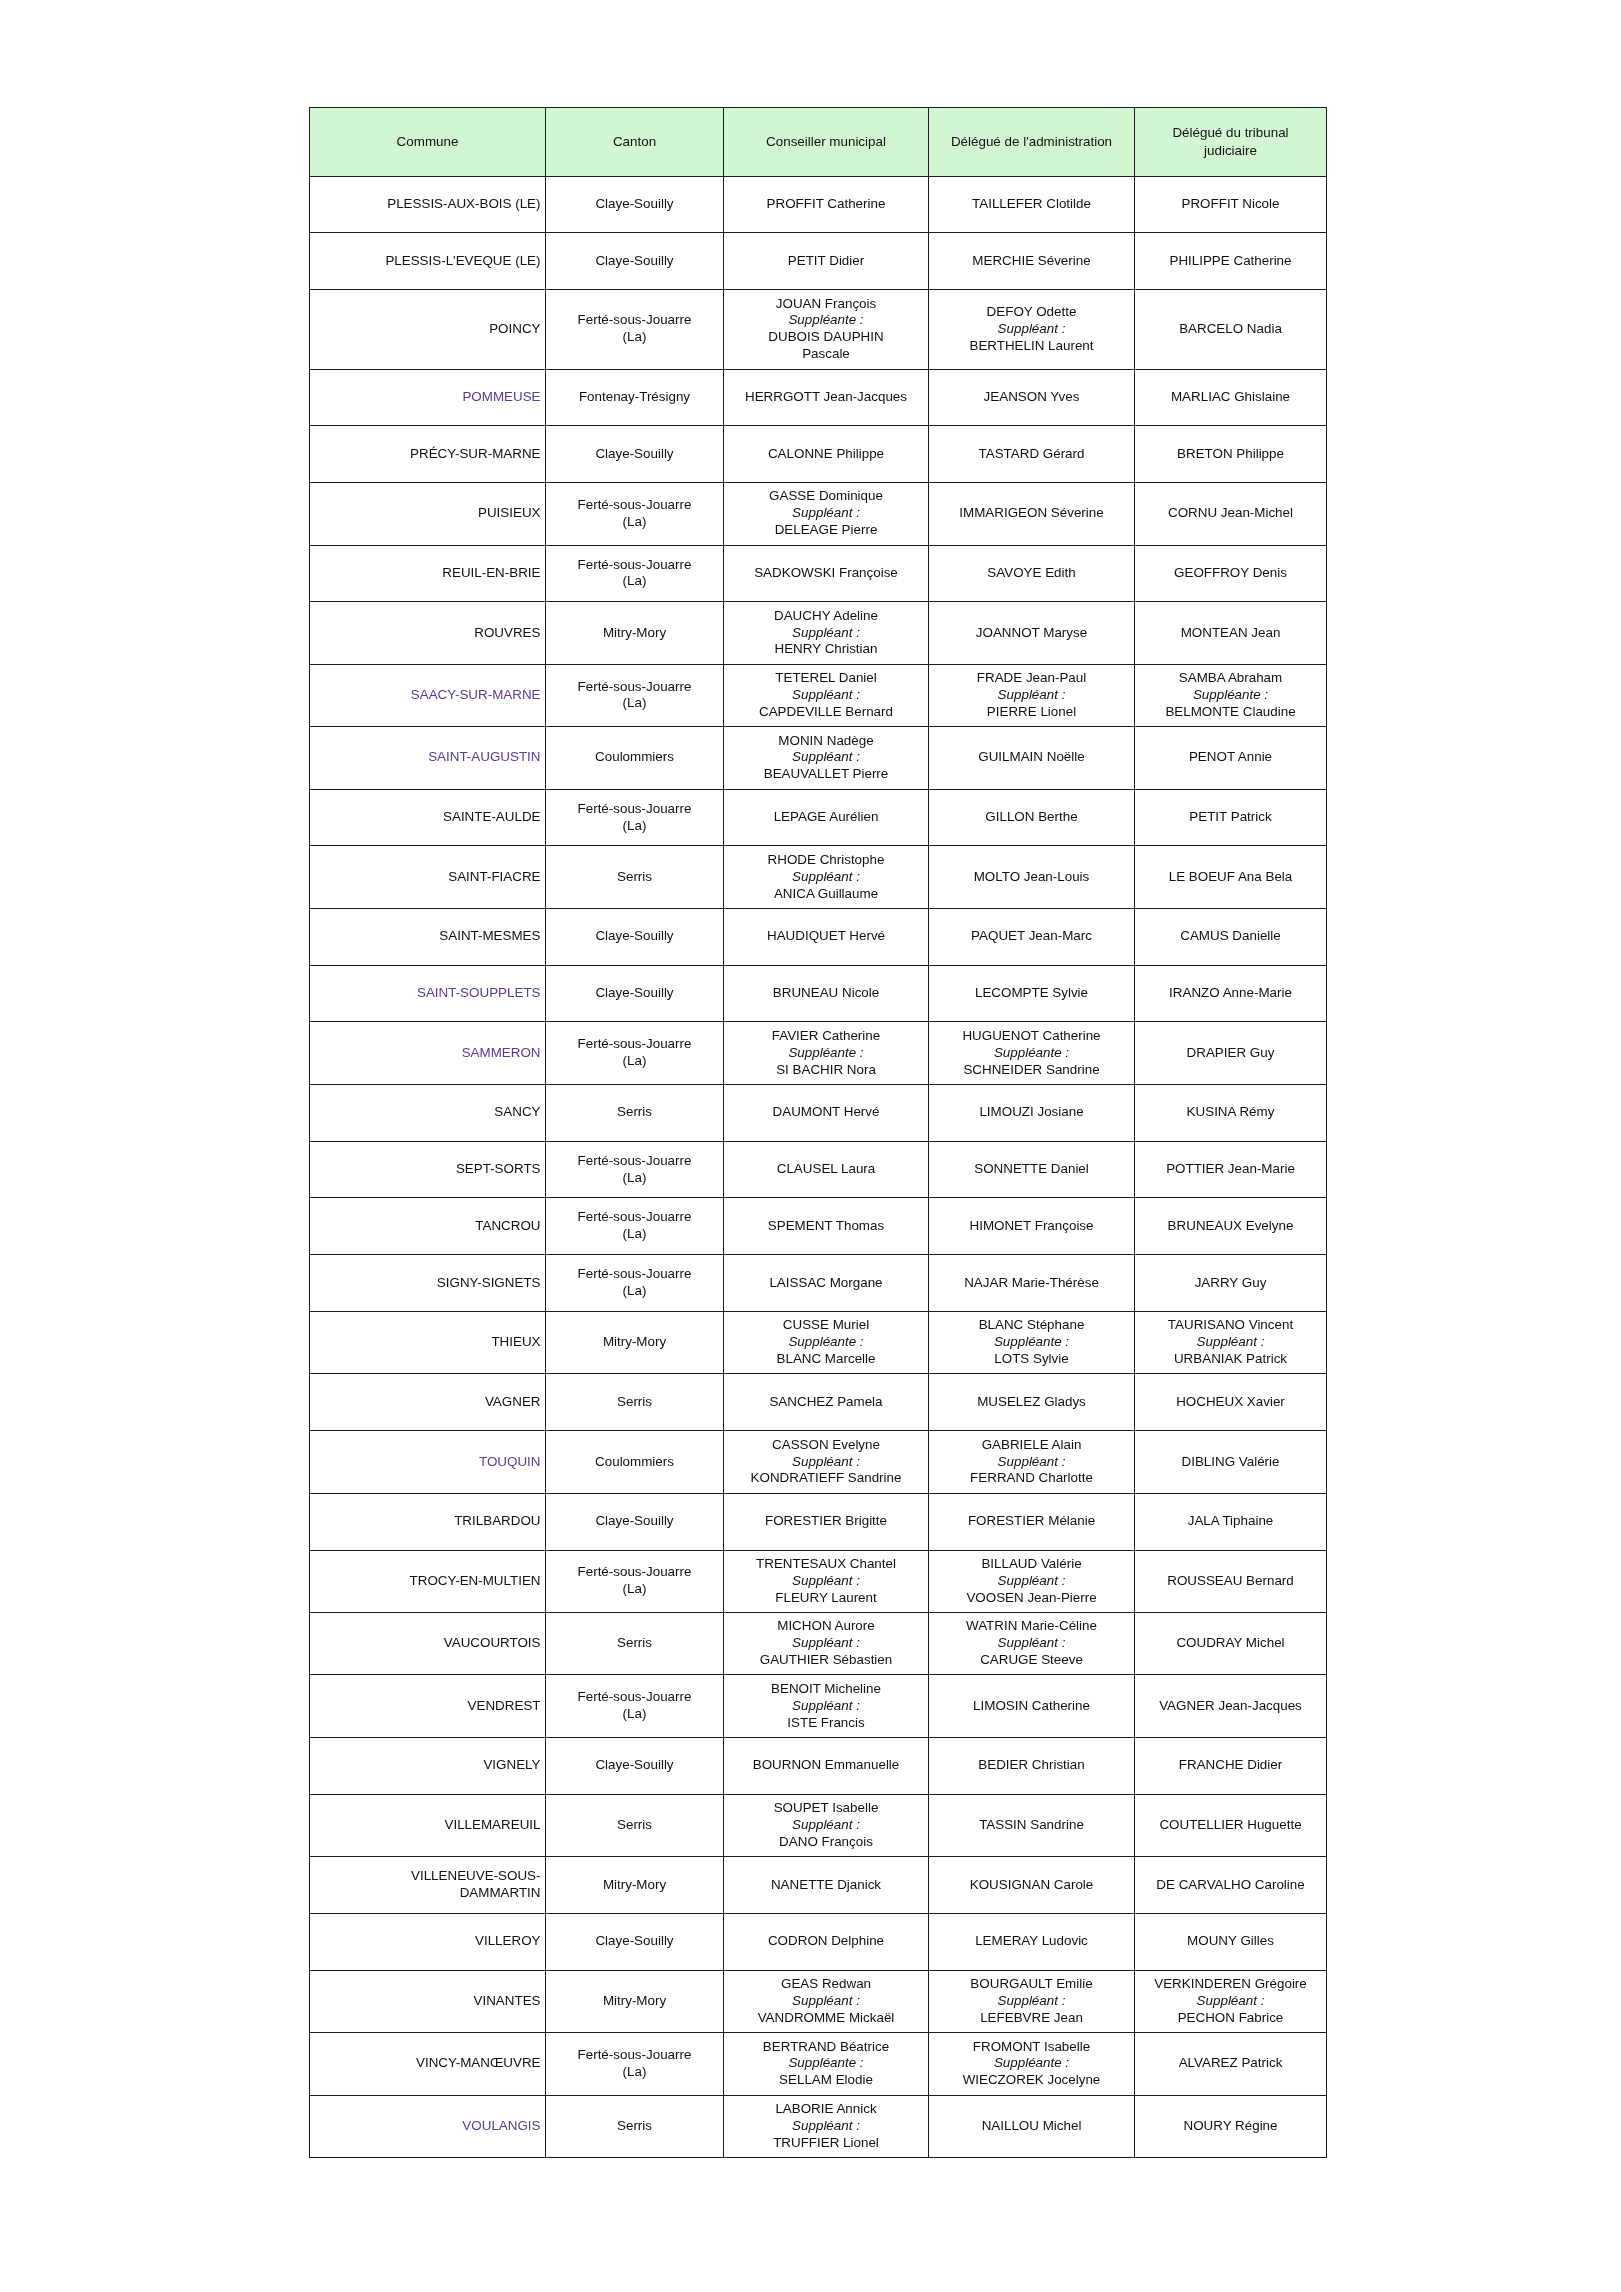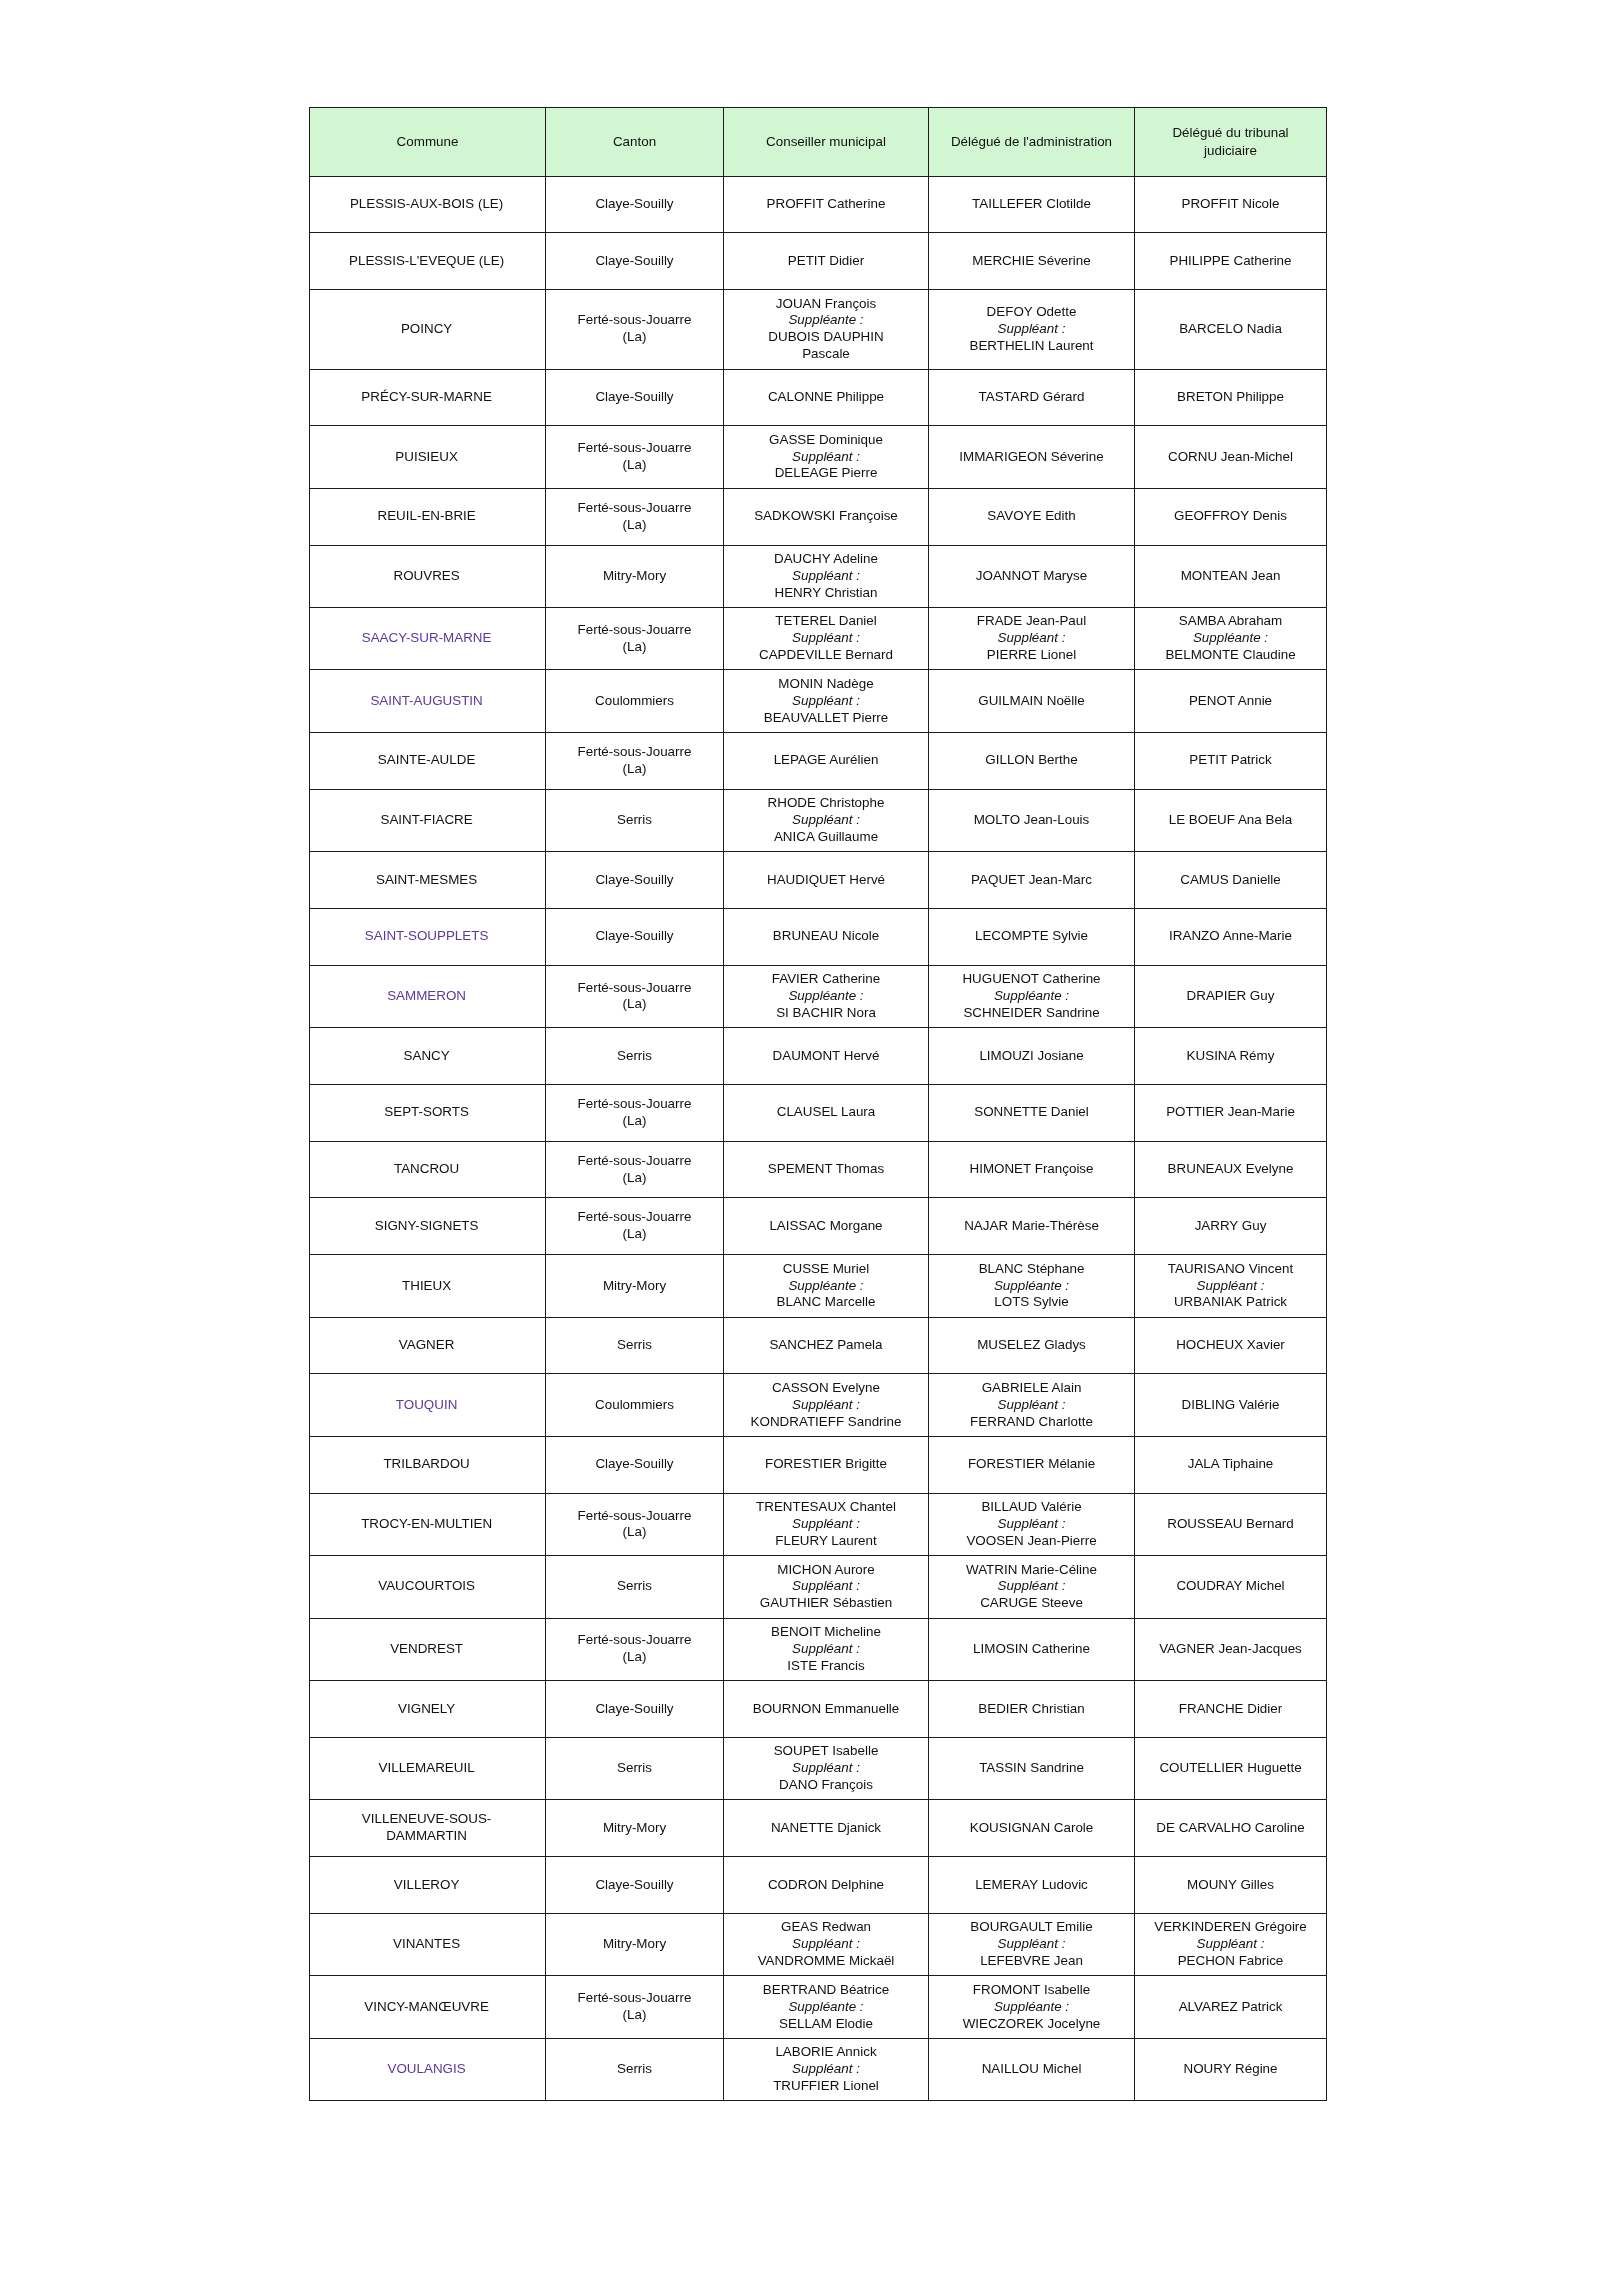--- a/index.html
+++ b/index.html
@@ -29,21 +29,21 @@
     height:64px;padding:1.8px 3.6px;text-align:center;vertical-align:middle;
   }
   th .narrow{max-width:143px;margin:4px auto;}
   td{
     border:1.8px solid var(--border-color);
     border-left-width:0.9px;border-right-width:0.9px;
     font-size:13.4px;line-height:1.26;
     height:45px;padding:5.4px 4.5px;
     text-align:center;vertical-align:middle;
   }
-  td.commune{text-align:center;padding-left:2.7px;}
+  td.commune{text-align:right;padding-left:2.7px;}
   td .it{font-style:italic;}
   a.commune-link{color:var(--link-color);text-decoration:none;cursor:pointer;}
 </style>
 </head>
 <body>
 
 <div class="page">
   <table class="delegates">
     <colgroup>
       <col style="width:236px">
@@ -129,20 +129,35 @@
           <td>
             <div class="line">DEFOY Odette</div>
             <div class="line it">Suppléant :</div>
             <div class="line">BERTHELIN Laurent</div>
           </td>
           <td>
             <div class="line">BARCELO Nadia</div>
           </td>
         </tr>
         <tr>
+          <td class="commune"><a href="#" class="commune-link"><div>POMMEUSE</div></a></td>
+          <td>
+            <div class="line">Fontenay-Trésigny</div>
+          </td>
+          <td>
+            <div class="line">HERRGOTT Jean-Jacques</div>
+          </td>
+          <td>
+            <div class="line">JEANSON Yves</div>
+          </td>
+          <td>
+            <div class="line">MARLIAC Ghislaine</div>
+          </td>
+        </tr>
+        <tr>
           <td class="commune">
             <div>
               <div>PRÉCY-SUR-MARNE</div>
             </div>
           </td>
           <td>
             <div class="line">Claye-Souilly</div>
           </td>
           <td>
             <div class="line">CALONNE Philippe</div>

